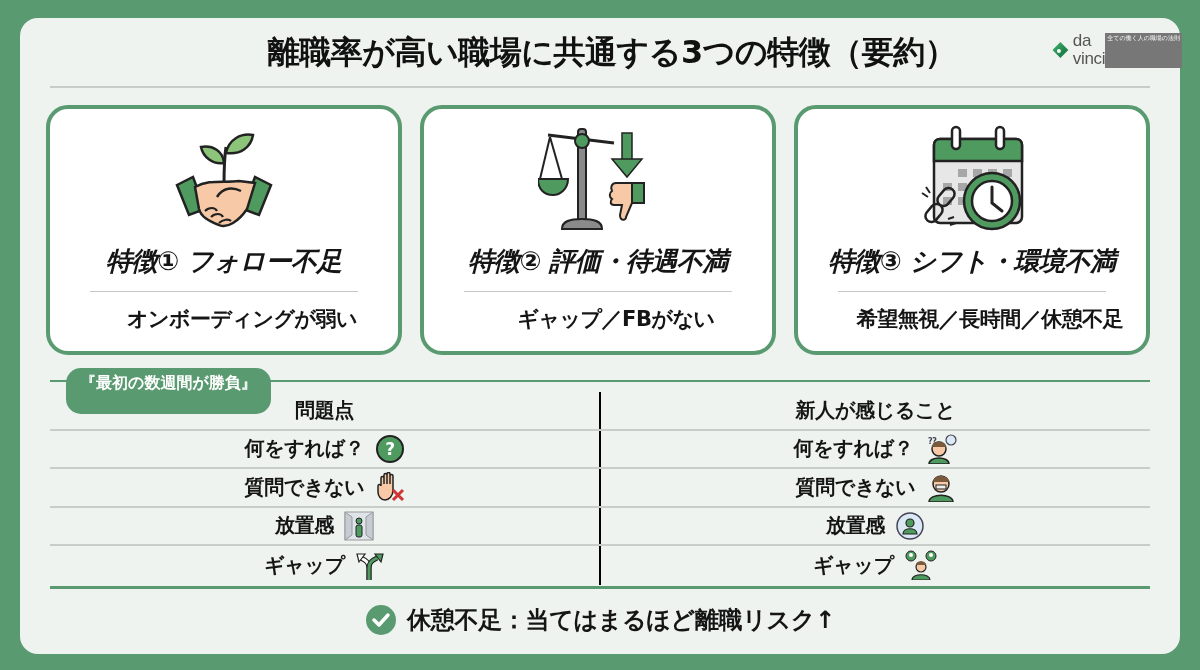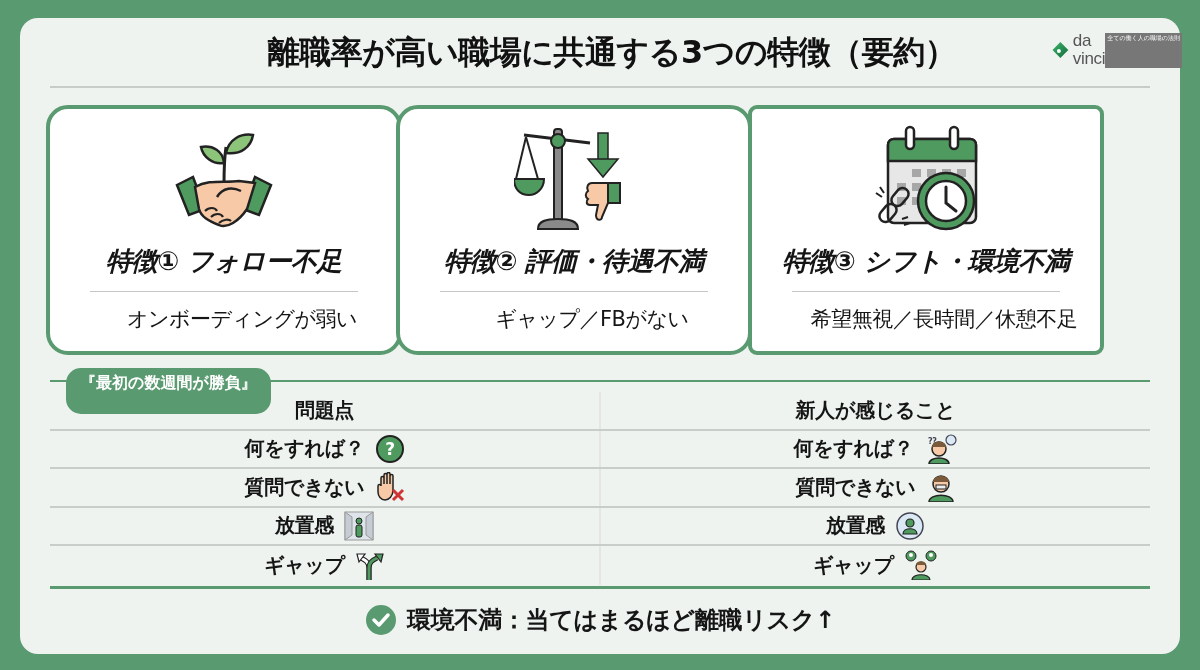--- a/index.html
+++ b/index.html
@@ -68,21 +68,21 @@
       position: absolute; left: 0; right: 0; top: 134px;
       text-align: center; font-size: 26px; font-weight: bold;
       line-height: 36px; color: #151515; letter-spacing: -0.5px; font-style: italic;
     }
     .card .divider {
       position: absolute; left: 40px; right: 40px; top: 182px;
       height: 1px; background: #c6c6c6;
     }
     .card .sub {
       position: absolute; left: 0; right: 0; top: 194px;
-      text-align: center; font-size: 21px; font-weight: normal;
+      text-align: center; font-size: 21px; font-weight: bold;
       line-height: 32px; color: #151515; letter-spacing: -0.5px; padding-left: 36px;
     }
 
     .section-rule {
       position: absolute; left: 50px; top: 380px;
       width: 1100px; height: 2px; background: #5a9a70;
     }
     .pill {
       position: absolute; left: 66px; top: 368px;
       height: 46px; padding: 0 14px;
@@ -96,21 +96,21 @@
     }
     .trow {
       display: flex; height: 38.5px;
       border-bottom: 2px solid #c9cdca;
     }
     .trow:last-child { border-bottom: none; }
     .tcell {
       flex: 1; display: flex; align-items: center; justify-content: center;
       font-size: 20px; font-weight: bold; color: #151515; letter-spacing: -0.3px;
     }
-    .tcell.left { border-right: 2px solid #e5e5e5; }
+    .tcell.left { border-right: 2px solid #000000; }
     .tcell .ico { margin-left: 10px; width: 30px; height: 30px; display: inline-flex; }
     .bottom-rule {
       position: absolute; left: 50px; top: 586px;
       width: 1100px; height: 3px; background: #5a9a70;
     }
     .check-line {
       position: absolute; left: 0; right: 0; top: 600px;
       display: flex; justify-content: center; align-items: center;
       height: 40px;
     }
@@ -159,21 +159,21 @@
       <path d="M26 62 C40 54 55 58 70 56 L86 58 L78 84 C70 96 58 104 50 100 C40 96 32 92 30 84 Z" fill="#f7c9a6" stroke="#222" stroke-width="2.5"></path>
       <path d="M48 72 C54 62 64 62 72 66" stroke="#222" stroke-width="2.5" fill="none"></path>
       <path d="M36 86 C40 82 46 82 48 86 M42 92 C46 88 52 88 54 92 M50 98 C54 94 60 94 62 96" stroke="#222" stroke-width="2.2" fill="none"></path>
     </svg>
   </div>
   <div class="heading">特徴① フォロー不足</div>
   <div class="divider"></div>
   <div class="sub">オンボーディングが弱い</div>
 </div>
 
-<div class="card" style="left:396px;">
+<div class="card" style="left:420px;">
   <div class="icon-wrap">
     <svg width="120" height="112" viewBox="0 0 120 112">
 
       <line x1="10" y1="10" x2="76" y2="18" stroke="#222" stroke-width="3"></line>
 
       <rect x="40" y="4" width="8" height="92" rx="3" fill="#8a8a8a" stroke="#222" stroke-width="2"></rect>
       <circle cx="44" cy="16" r="7" fill="#4f9a5e" stroke="#222" stroke-width="2"></circle>
 
       <path d="M24 104 C24 96 32 94 44 94 C56 94 64 96 64 104 Z" fill="#8a8a8a" stroke="#222" stroke-width="2"></path>
 
@@ -186,21 +186,21 @@
 
       <rect x="94" y="58" width="12" height="20" fill="#4f9a5e" stroke="#222" stroke-width="2"></rect>
       <path d="M94 58 L78 58 C74 58 72 62 74 66 C71 68 71 72 74 74 C72 76 72 80 76 80 L84 80 L82 90 C82 96 88 96 88 92 L94 78 Z" fill="#f7c9a6" stroke="#222" stroke-width="2"></path>
     </svg>
   </div>
   <div class="heading">特徴② 評価・待遇不満</div>
   <div class="divider"></div>
   <div class="sub">ギャップ／FBがない</div>
 </div>
 
-<div class="card" style="left:748px;border-radius:9px;">
+<div class="card" style="left:794px;">
   <div class="icon-wrap">
     <svg width="120" height="112" viewBox="0 0 120 112">
 
       <rect x="22" y="14" width="88" height="84" rx="6" fill="#e7e7e7" stroke="#222" stroke-width="2.5"></rect>
       <path d="M22 20 C22 16 25 14 28 14 L104 14 C107 14 110 16 110 20 L110 36 L22 36 Z" fill="#4f9a5e" stroke="#222" stroke-width="2.5"></path>
       <rect x="40" y="2" width="8" height="22" rx="4" fill="#fff" stroke="#222" stroke-width="2.5"></rect>
       <rect x="84" y="2" width="8" height="22" rx="4" fill="#fff" stroke="#222" stroke-width="2.5"></rect>
       <g fill="#a7a7a7">
         <rect x="46" y="44" width="9" height="8"></rect>
           <rect x="61" y="44" width="9" height="8"></rect>
@@ -323,14 +323,14 @@
   </div>
 </div>
 
 <div class="bottom-rule"></div>
 
 <div class="check-line">
   <svg class="check-ico" viewBox="0 0 32 32">
     <circle cx="16" cy="16" r="15" fill="#5a9a70"></circle>
     <path d="M9 16 L14 21 L23 11" stroke="#fff" stroke-width="3.5" fill="none" stroke-linecap="round" stroke-linejoin="round"></path>
   </svg>
-  <span class="check-text">環境不満：当てはまるほど離職リスク↑</span>
+  <span class="check-text">休憩不足：当てはまるほど離職リスク↑</span>
 </div>
 
 </body></html>

